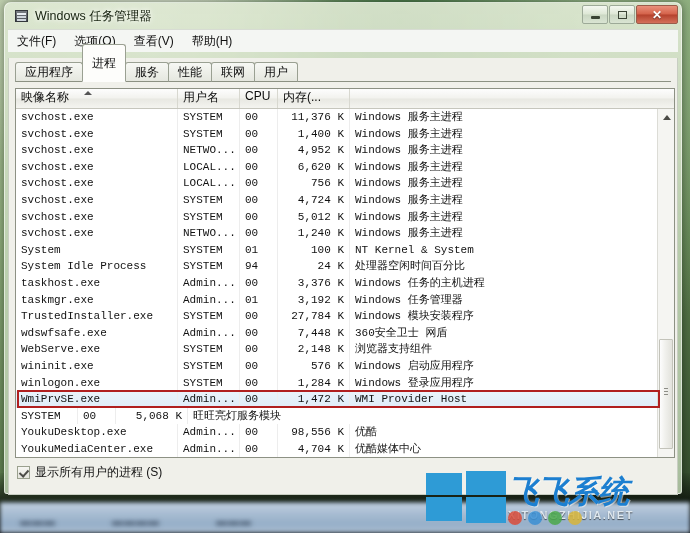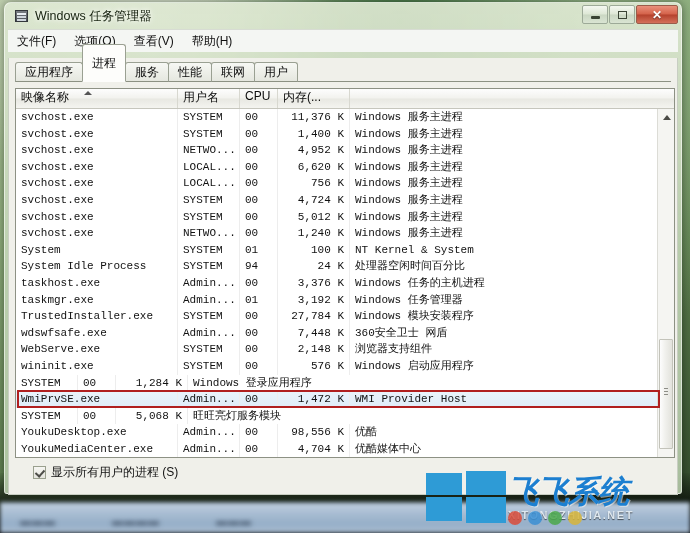--- a/index.html
+++ b/index.html
@@ -337,21 +337,21 @@
     top: 50%;
     margin-top: -3px;
     height: 1px;
     background: #8d8d86;
     box-shadow: 0 3px 0 #8d8d86, 0 -3px 0 #8d8d86;
   }
 
   
   #checkrow {
     position: absolute;
-    left: 24px;
+    left: 8px;
     top: 406px;
     display: flex;
     align-items: center;
     gap: 5px;
   }
   #checkbox {
     width: 13px; height: 13px;
     border: 1px solid #9aa08e;
     background: linear-gradient(180deg,#f6f6f2,#e4e4dd);
     box-sizing: border-box;
@@ -591,20 +591,21 @@
             <div class="cell w-desc desc">浏览器支持组件</div>
           </div>
           <div class="row">
             <div class="cell w-name">wininit.exe</div>
             <div class="cell w-user">SYSTEM</div>
             <div class="cell w-cpu">00</div>
             <div class="cell w-mem num">576 K</div>
             <div class="cell w-desc desc">Windows 启动应用程序</div>
           </div>
           <div class="row">
+            <div class="cell w-name">winlogon.exe</div>
             <div class="cell w-user">SYSTEM</div>
             <div class="cell w-cpu">00</div>
             <div class="cell w-mem num">1,284 K</div>
             <div class="cell w-desc desc">Windows 登录应用程序</div>
           </div>
           <div class="row selected">
             <div class="cell w-name">WmiPrvSE.exe</div>
             <div class="cell w-user">Admin...</div>
             <div class="cell w-cpu">00</div>
             <div class="cell w-mem num">1,472 K</div>

